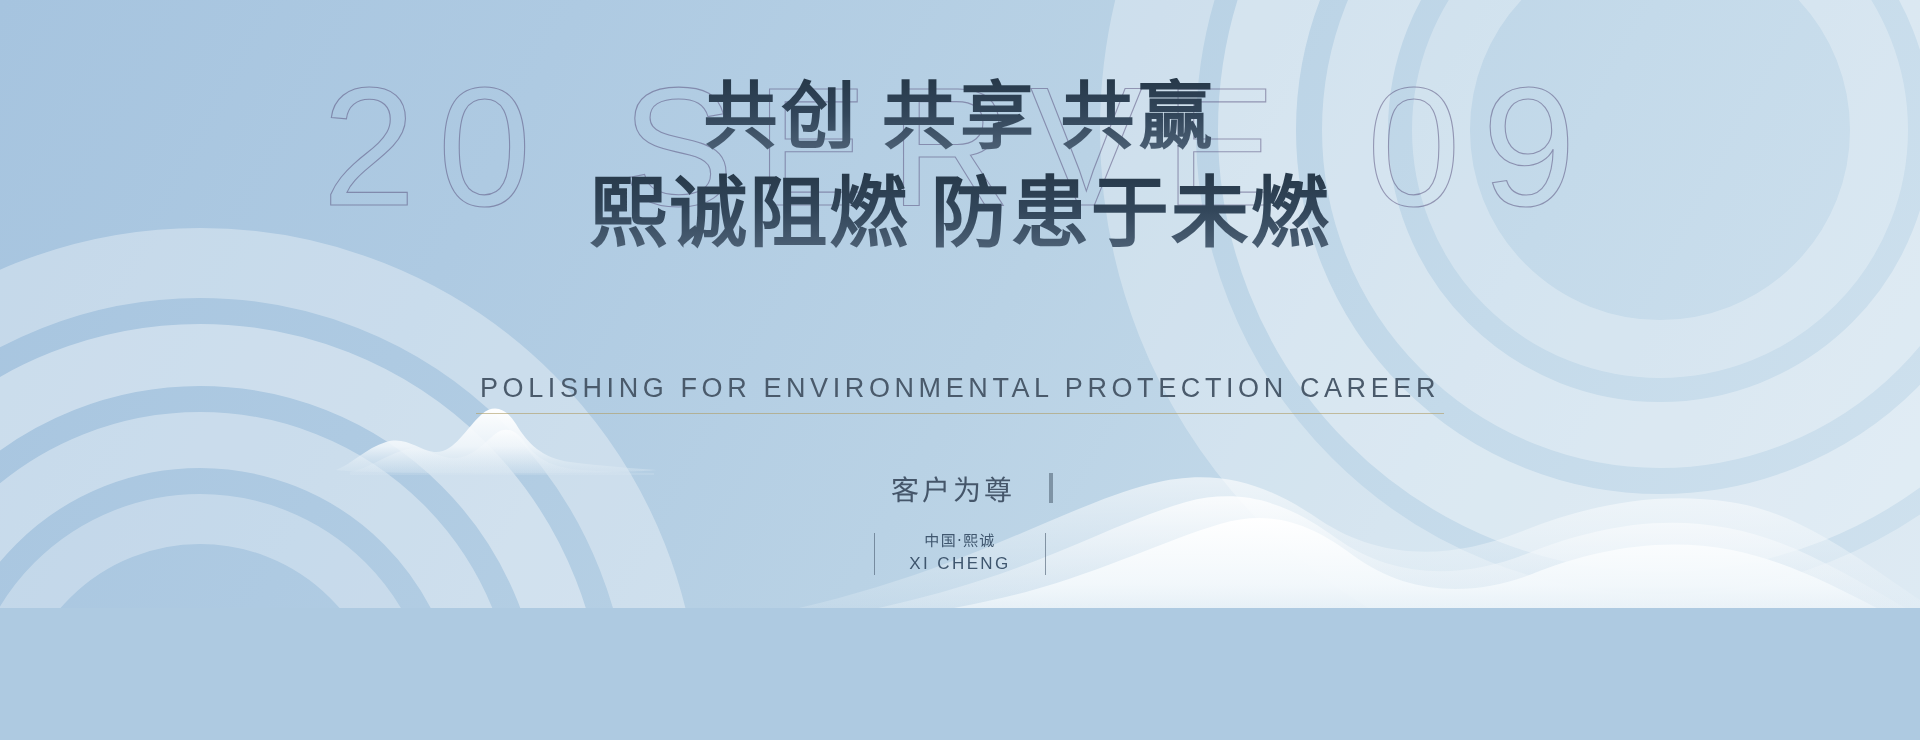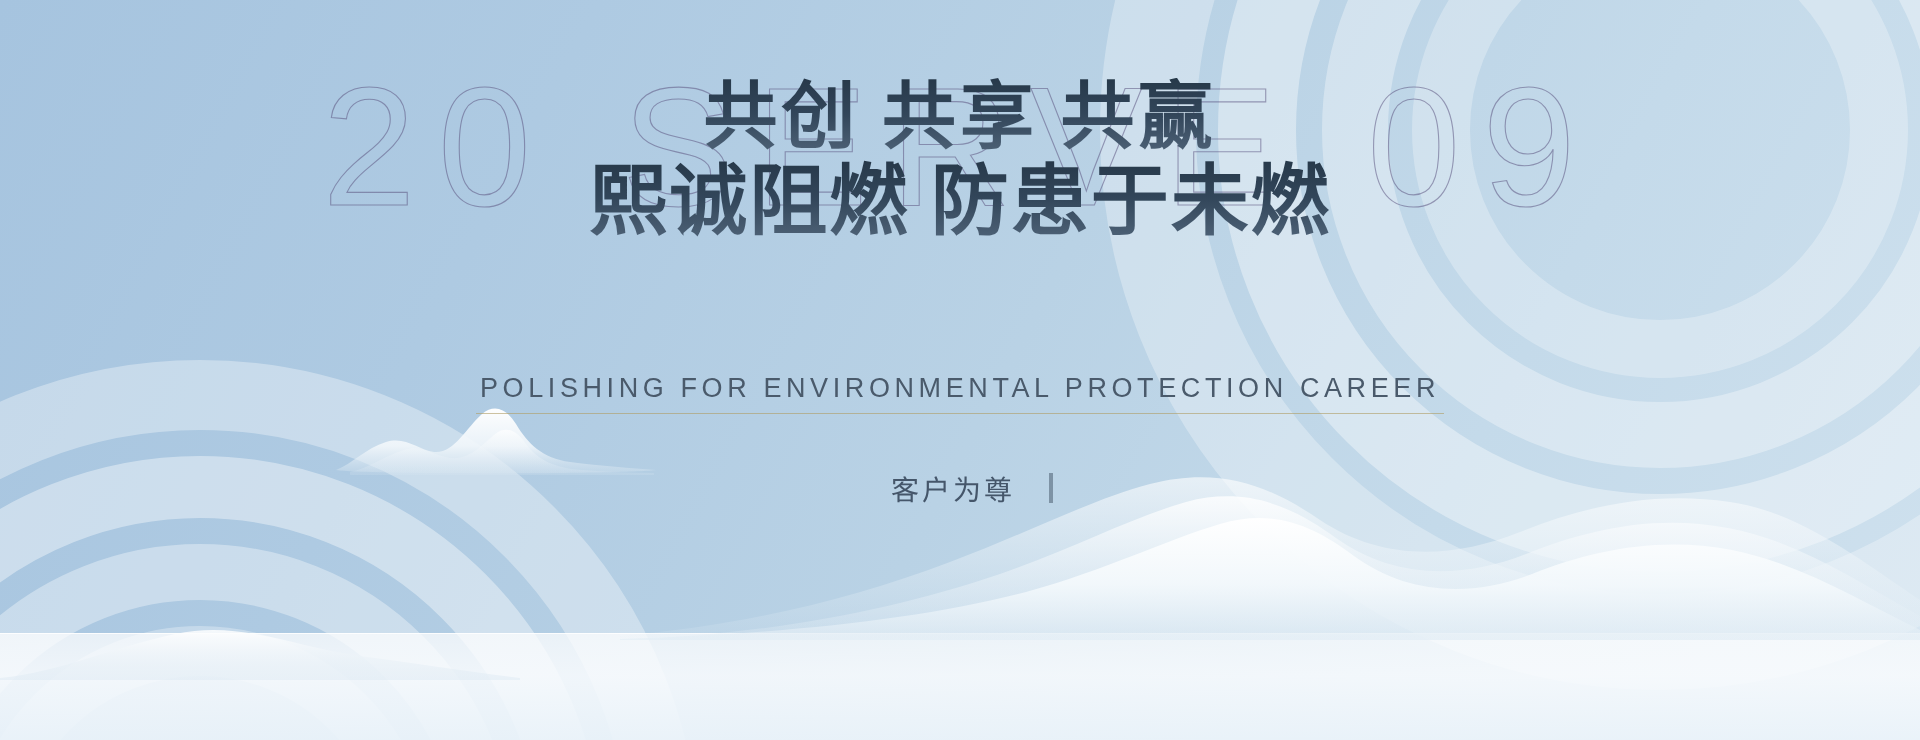--- a/index.html
+++ b/index.html
@@ -9,21 +9,21 @@
     background: #aecae1;
   }
   body {
     font-family: "Liberation Sans", "DejaVu Sans", sans-serif;
   }
 
   
   #banner {
     position: relative;
     width: 1920px;
-    height: 740px;
+    height: 608px;
     overflow: hidden;
     background: linear-gradient(118deg,
         #a6c4df 0%,
         #aecae2 26%,
         #b9d2e5 52%,
         #c4daea 74%,
         #cfe1ee 100%);
   }
 
   
@@ -108,21 +108,21 @@
     color: transparent;
     white-space: nowrap;
   }
   #headline-line-1 {
     font-size: 74px;
     letter-spacing: 4px;
   }
   #headline-line-2 {
     font-size: 78px;
     letter-spacing: 2px;
-    margin-top: 2px;
+    margin-top: 14px;
   }
 
   
   #tagline-wrap {
     position: absolute;
     left: 0;
     right: 0;
     top: 373px;
     text-align: center;
   }
@@ -317,14 +317,22 @@
   <div id="values">
     <span class="value-item">客户为尊</span>
     <span class="value-sep"></span>
     <span class="value-sep"></span>
     <span class="value-sep"></span>
   </div>
 
   <div id="couplet">
   </div>
 
+  <div id="badge">
+    <span class="badge-bar"></span>
+    <span id="badge-text">
+      <span id="badge-cn" style="display:block">中国·熙诚</span>
+      <span id="badge-en" style="display:block">XI CHENG</span>
+    </span>
+    <span class="badge-bar"></span>
+  </div>
 
 </div>
 
 </body></html>

